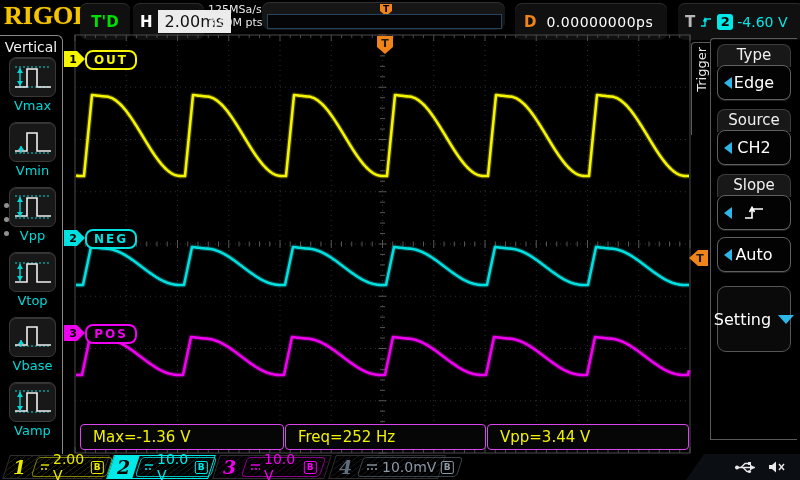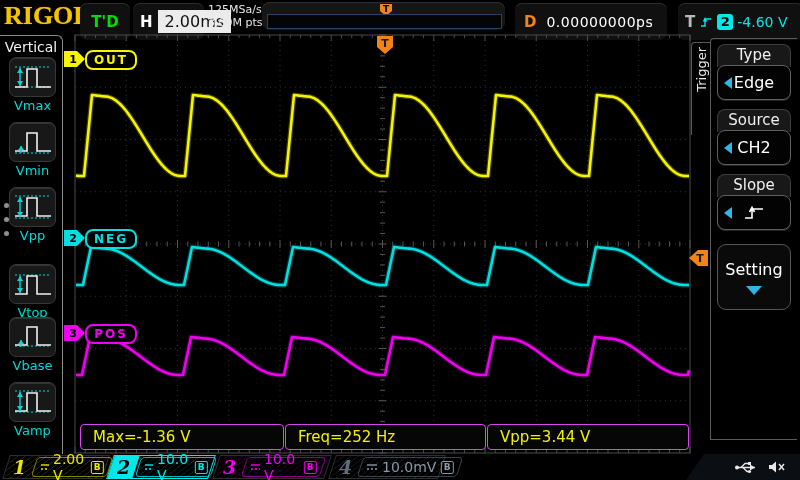--- a/index.html
+++ b/index.html
@@ -47,21 +47,21 @@
   .rm-group{margin:5px 6px 9px 6px;}
   .rm-label{color:#f0f0f0;font-size:15px;text-align:center;background:#181818;
             border:1px solid #3d3d3d;border-bottom:none;border-radius:8px 8px 0 0;padding:1px 0 3px;}
   .rm-value{position:relative;background:#030303;border:1px solid #606060;border-radius:8px;
             margin-top:-2px;height:33px;display:flex;align-items:center;justify-content:center;
             color:#fff;font-size:16px;cursor:pointer;box-shadow:0 1px 0 #222;}
   .rm-arrow{position:absolute;left:6px;top:11px;width:0;height:0;
             border-top:6px solid transparent;border-bottom:6px solid transparent;border-right:8px solid #2fb6e8;}
   .rm-setting{margin:14px 6px 0 6px;background:#0a0a0a;border:1px solid #555;border-radius:9px;
             height:64px;color:#fff;font-size:16px;text-align:center;cursor:pointer;
-            display:flex;flex-direction:column;align-items:center;justify-content:center;gap:7px;}
+            display:flex;flex-direction:row;align-items:center;justify-content:center;gap:7px;}
   .rm-down{width:0;height:0;border-left:8px solid transparent;border-right:8px solid transparent;
             border-top:9px solid #2fb6e8;}
   
   #graticule,#waves{position:absolute;left:0;top:0;pointer-events:none;}
   .wave-label{position:absolute;width:48px;height:16px;border:2px solid;border-radius:8px;
               background:#000;font-size:12px;font-weight:bold;letter-spacing:2px;
               display:flex;align-items:center;justify-content:center;}
   .meas-box{position:absolute;top:424px;height:24px;background:#060606;border:1px solid #d946ef;
             border-radius:4px;color:#f2f200;font-size:15px;line-height:24px;padding-left:12px;}
   .chmark{position:absolute;left:64px;width:21px;height:16px;}
@@ -460,21 +460,21 @@
         <svg width="40" height="32" class="mi">
           <line x1="2" y1="5" x2="38" y2="5" stroke="#00d8d8" stroke-dasharray="2 2"></line>
           <line x1="2" y1="27" x2="38" y2="27" stroke="#00d8d8" stroke-dasharray="2 2"></line>
           <path d="M2 25 H14 V7 H24 V25 H38" fill="none" stroke="#f0f0f0" stroke-width="1.6"></path>
           <line x1="7" y1="6" x2="7" y2="26" stroke="#00d8d8" stroke-width="1.4"></line>
           <path d="M7 6 l-3 5 h6 Z M7 26 l-3 -5 h6 Z" fill="#00d8d8"></path>
         </svg>
       </div>
     <div class="lm-label">Vpp</div>
   </div>
-  <div class="lm-item" style="top:264px;">
+  <div class="lm-item" style="top:252px;">
     <div class="lm-icon">
         <svg width="40" height="32" class="mi">
           <line x1="2" y1="7" x2="38" y2="7" stroke="#00d8d8" stroke-dasharray="2 2"></line>
           <path d="M2 26 H14 V8 H24 V26 H38" fill="none" stroke="#f0f0f0" stroke-width="1.6"></path>
           <line x1="7" y1="8" x2="7" y2="25" stroke="#00d8d8" stroke-width="1.4"></line>
           <path d="M7 8 l-3 5 h6 Z M7 25 l-3 -5 h6 Z" fill="#00d8d8"></path>
         </svg>
       </div>
     <div class="lm-label">Vtop</div>
   </div>
@@ -526,20 +526,24 @@
     <div class="rm-group">
       <div class="rm-label">Slope</div>
       <div class="rm-value">
         <span class="rm-arrow"></span>
         <svg width="22" height="16">
           <path d="M2 13 H9 V4 H20 M9 10 V4 M6.5 7 L9 2.5 L11.5 7" fill="none" stroke="#fff" stroke-width="1.6"></path>
         </svg>
       </div>
     </div>
     <div class="rm-group">
+      <div class="rm-value">
+        <span class="rm-arrow"></span>
+        <span>Auto</span>
+      </div>
     </div>
     <div class="rm-setting">
       <span>Setting</span>
       <span class="rm-down"></span>
     </div>
   </div>
 
   <div class="bottom-bar">
     <div class="chblk" style="left:6px;width:98px;background:repeating-linear-gradient(135deg,rgba(232,232,0,0.14) 0 1px,transparent 1px 5px);">
       <span class="num" style="color:#e8e800;">

